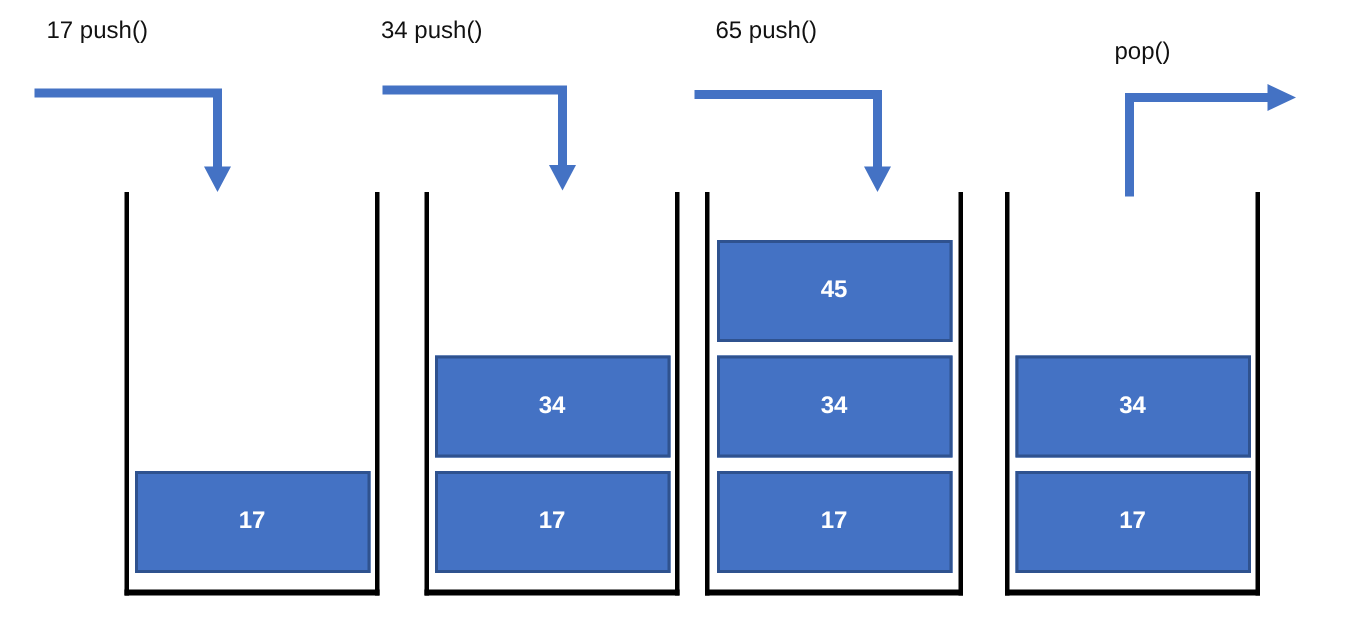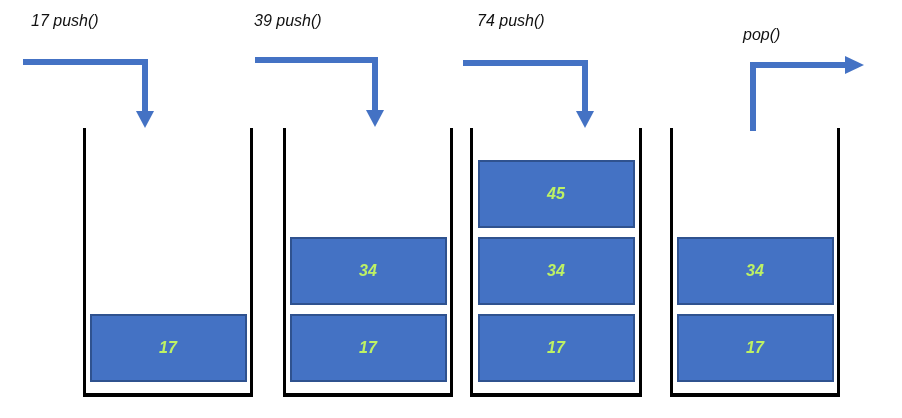--- a/index.html
+++ b/index.html
@@ -7,21 +7,20 @@
     padding: 0;
     background: #ffffff;
     font-family: "Liberation Sans", sans-serif;
   }
   .canvas {
     position: relative;
     width: 902px;
     height: 418px;
     background: #ffffff;
     overflow: hidden;
-    font-style: italic;
   }
   .op-label {
     position: absolute;
     font-size: 16px;
     color: #111111;
     white-space: nowrap;
   }
   .stack {
     position: absolute;
     top: 128px;
@@ -35,21 +34,21 @@
     align-items: center;
     gap: 9px;
     padding-bottom: 11px;
   }
   .stack-item {
     box-sizing: border-box;
     width: 157px;
     height: 68px;
     background: #4472C4;
     border: 2px solid #2F528F;
-    color: #bef264;
+    color: #ffffff;
     font-size: 16px;
     font-weight: bold;
     display: flex;
     align-items: center;
     justify-content: center;
     flex: 0 0 auto;
   }
   .arrow-layer {
     position: absolute;
     left: 0;
@@ -58,22 +57,22 @@
     height: 418px;
     pointer-events: none;
   }
 </style>
 </head>
 <body>
 
 <div class="canvas">
 
   <div class="op-label" style="left:31px; top:12px;">17 push()</div>
-  <div class="op-label" style="left:254px; top:12px;">39 push()</div>
-  <div class="op-label" style="left:477px; top:12px;">74 push()</div>
+  <div class="op-label" style="left:254px; top:12px;">34 push()</div>
+  <div class="op-label" style="left:477px; top:12px;">65 push()</div>
   <div class="op-label" style="left:743px; top:26px;">pop()</div>
 
   <svg class="arrow-layer" viewBox="0 0 902 418">
 
     <g stroke="#4472C4" fill="#4472C4">
       <polyline points="23,62 145,62 145,112" fill="none" stroke-width="6"></polyline>
       <polygon points="145,128 136,111 154,111" stroke="none"></polygon>
     </g>
 
     <g stroke="#4472C4" fill="#4472C4">

